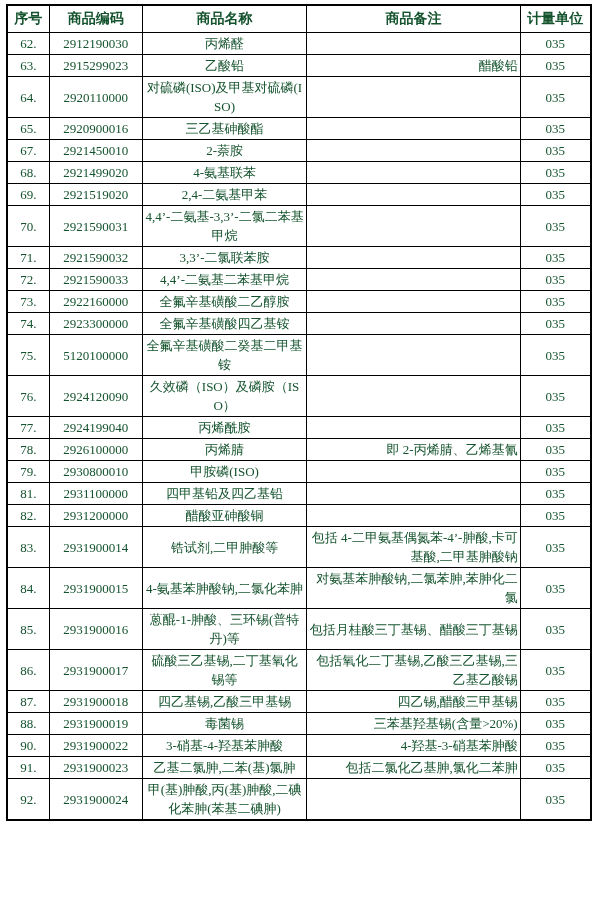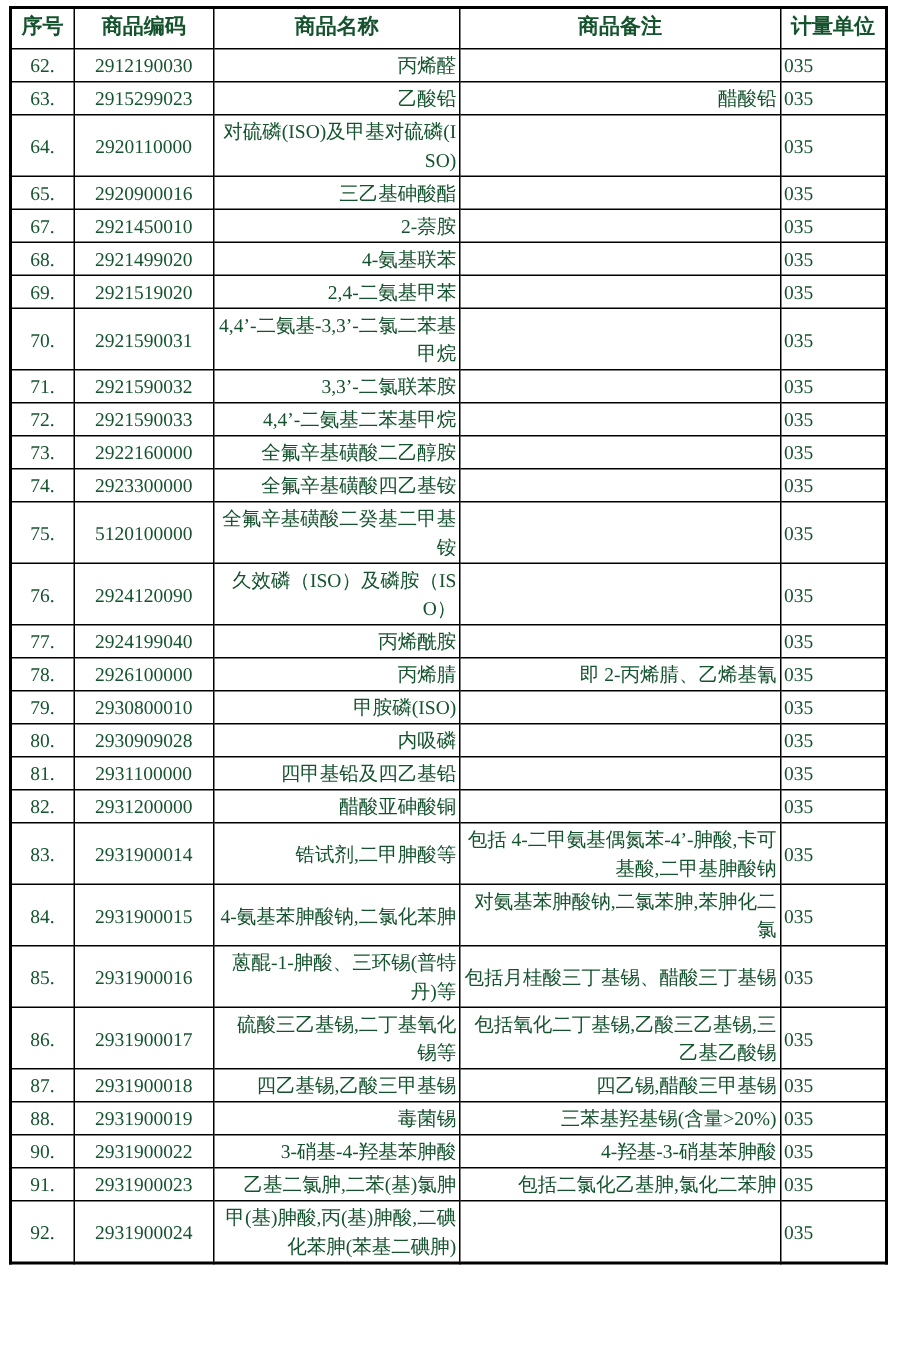--- a/index.html
+++ b/index.html
@@ -36,23 +36,23 @@
   }
   table.goods th {
     font-weight: bold;
     text-align: center;
     font-size: 14px;
     line-height: 18px;
     padding: 4px 0;
   }
   .c-no   { width: 41px;  text-align: center; }
   .c-code { width: 91px;  text-align: center; }
-  .c-name { width: 160px; text-align: right; }
+  .c-name { width: 160px; text-align: center; }
   .c-remark { width: 208px; text-align: right; }
-  .c-unit { width: 69px;  }
+  .c-unit { width: 69px;  text-align: center; }
   td.c-name, td.c-remark {
     padding-left: 5px;
     padding-right: 4px;
   }
 </style>
 </head>
 <body>
 
 <div class="page">
   <table class="goods">
@@ -203,27 +203,20 @@
   </tr>
 
   <tr>
     <td class="c-no">79.</td>
     <td class="c-code">2930800010</td>
     <td class="c-name">甲胺磷(ISO)</td>
     <td class="c-remark"></td>
     <td class="c-unit">035</td>
   </tr>
 
-  <tr>
-    <td class="c-no">80.</td>
-    <td class="c-code">2930909028</td>
-    <td class="c-name">内吸磷</td>
-    <td class="c-remark"></td>
-    <td class="c-unit">035</td>
-  </tr>
 
   <tr>
     <td class="c-no">81.</td>
     <td class="c-code">2931100000</td>
     <td class="c-name">四甲基铅及四乙基铅</td>
     <td class="c-remark"></td>
     <td class="c-unit">035</td>
   </tr>
 
   <tr>

